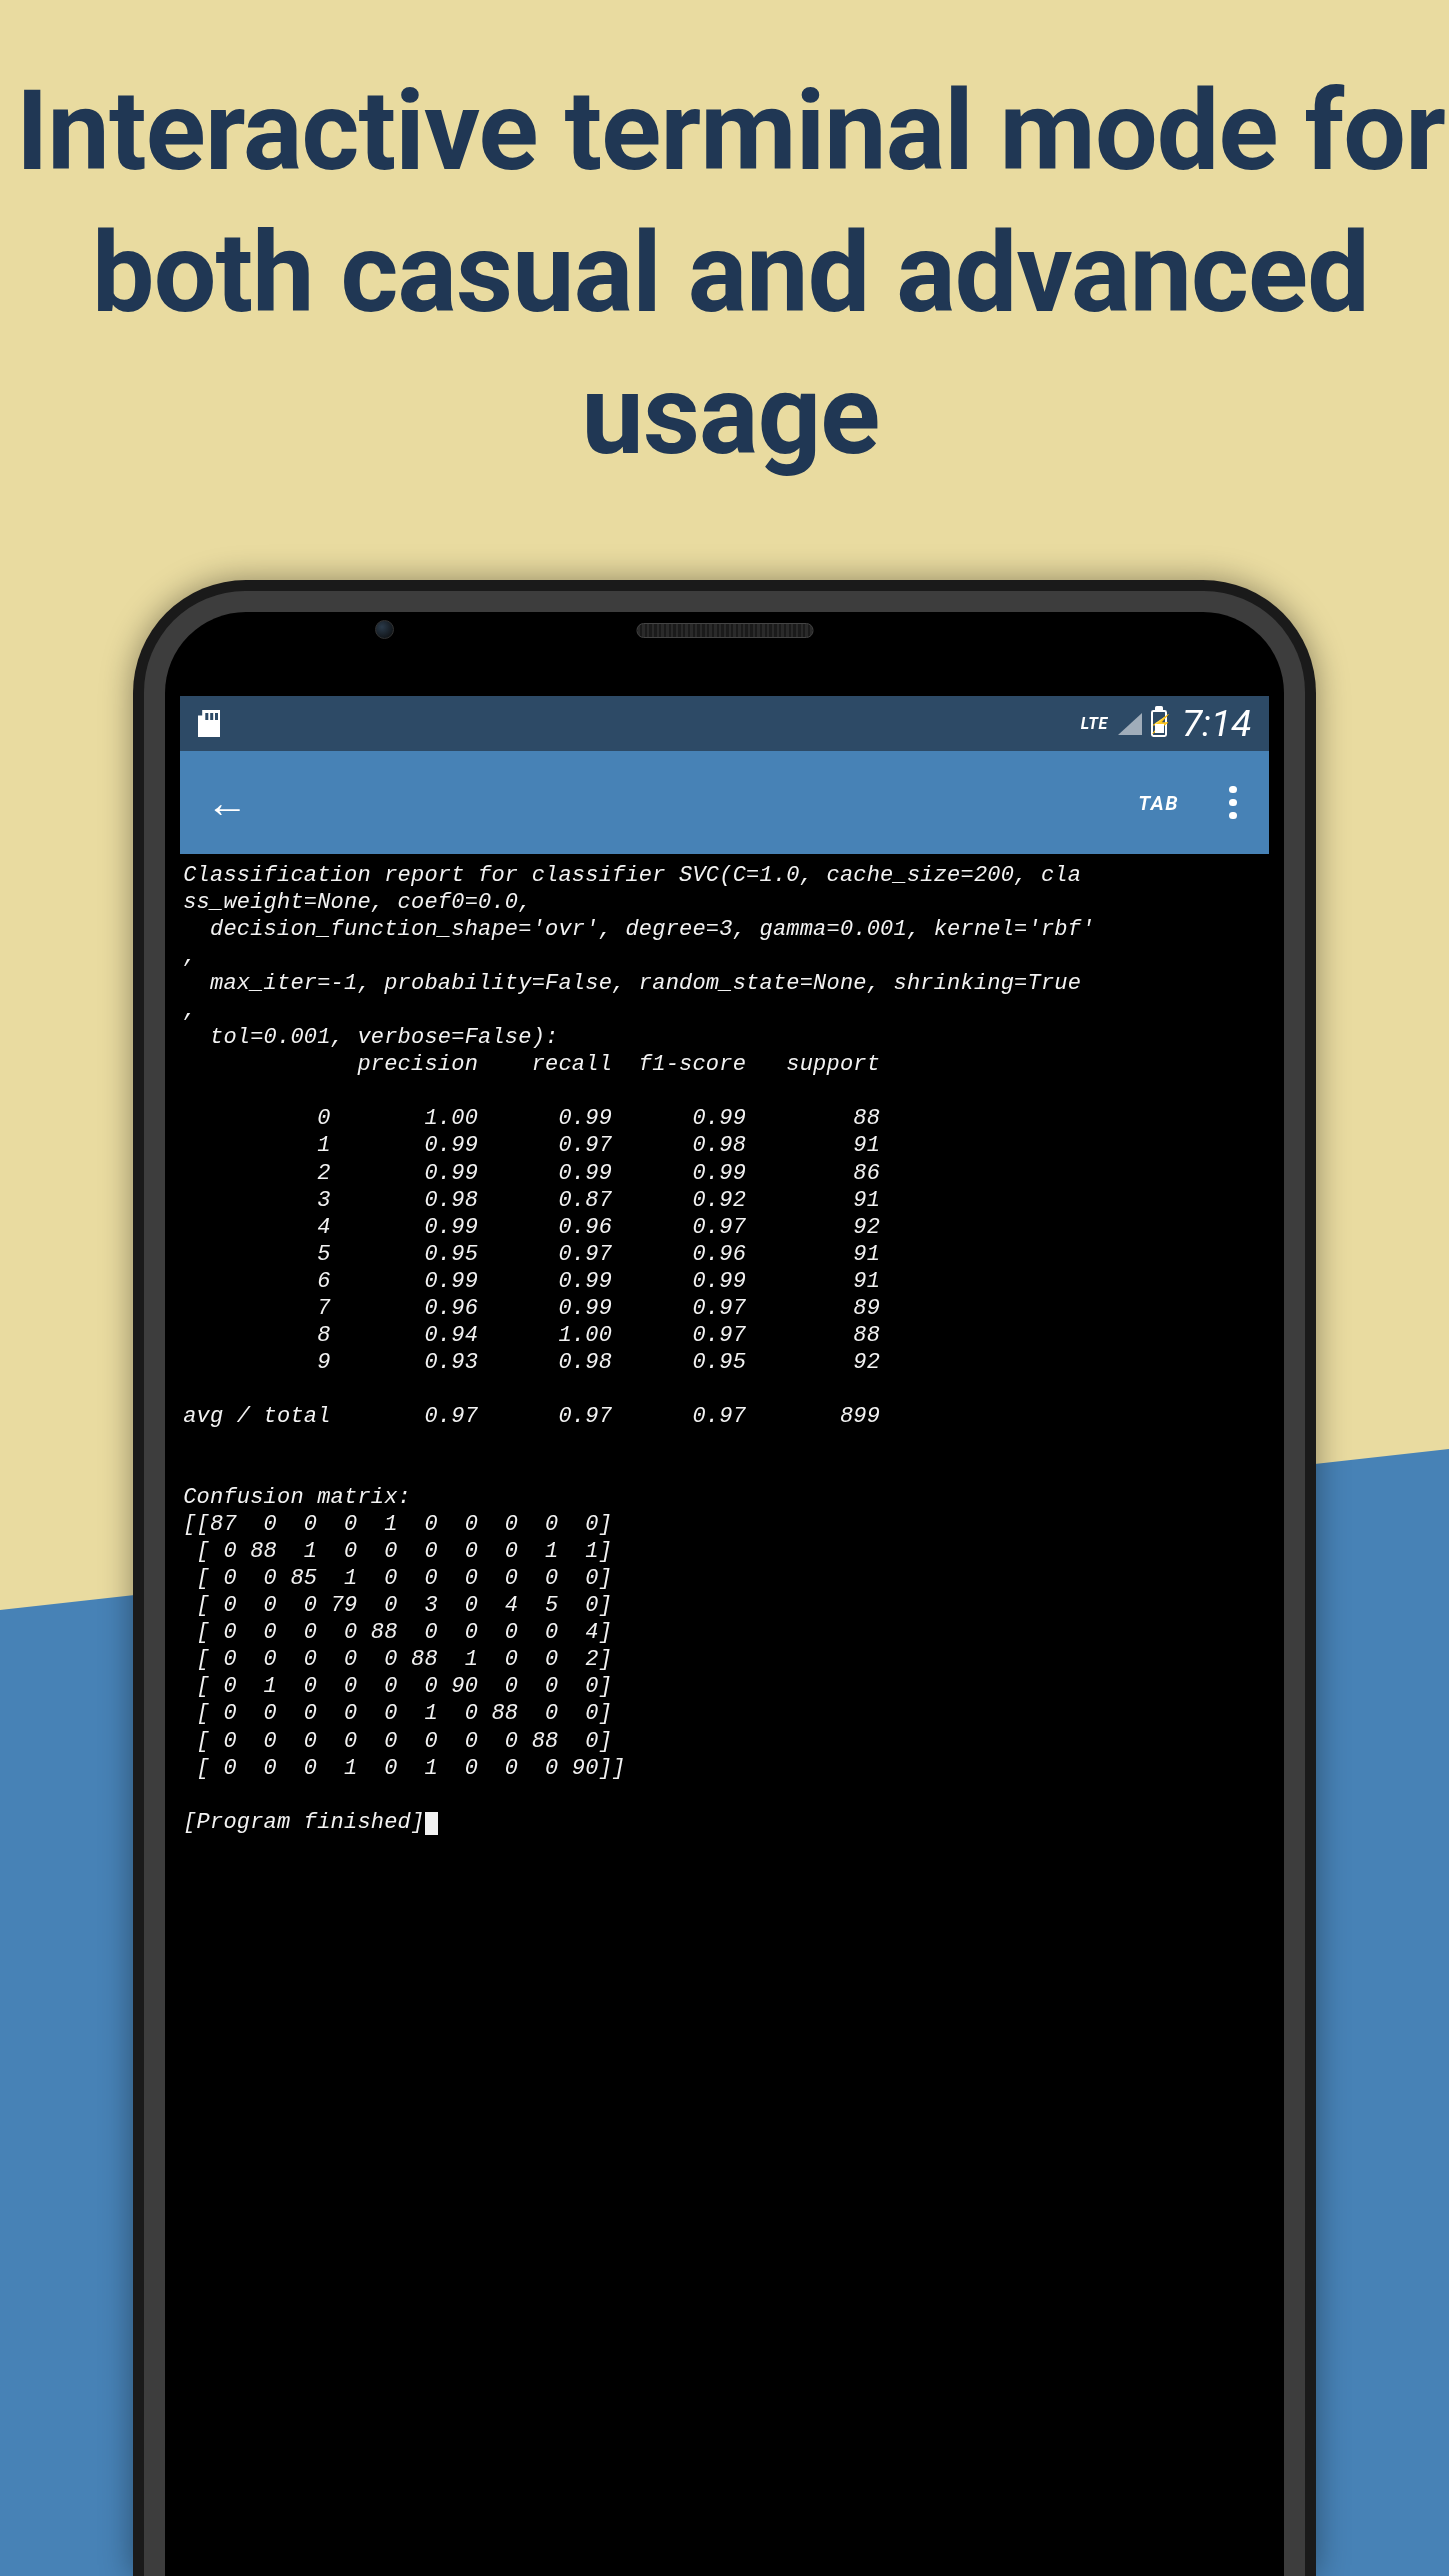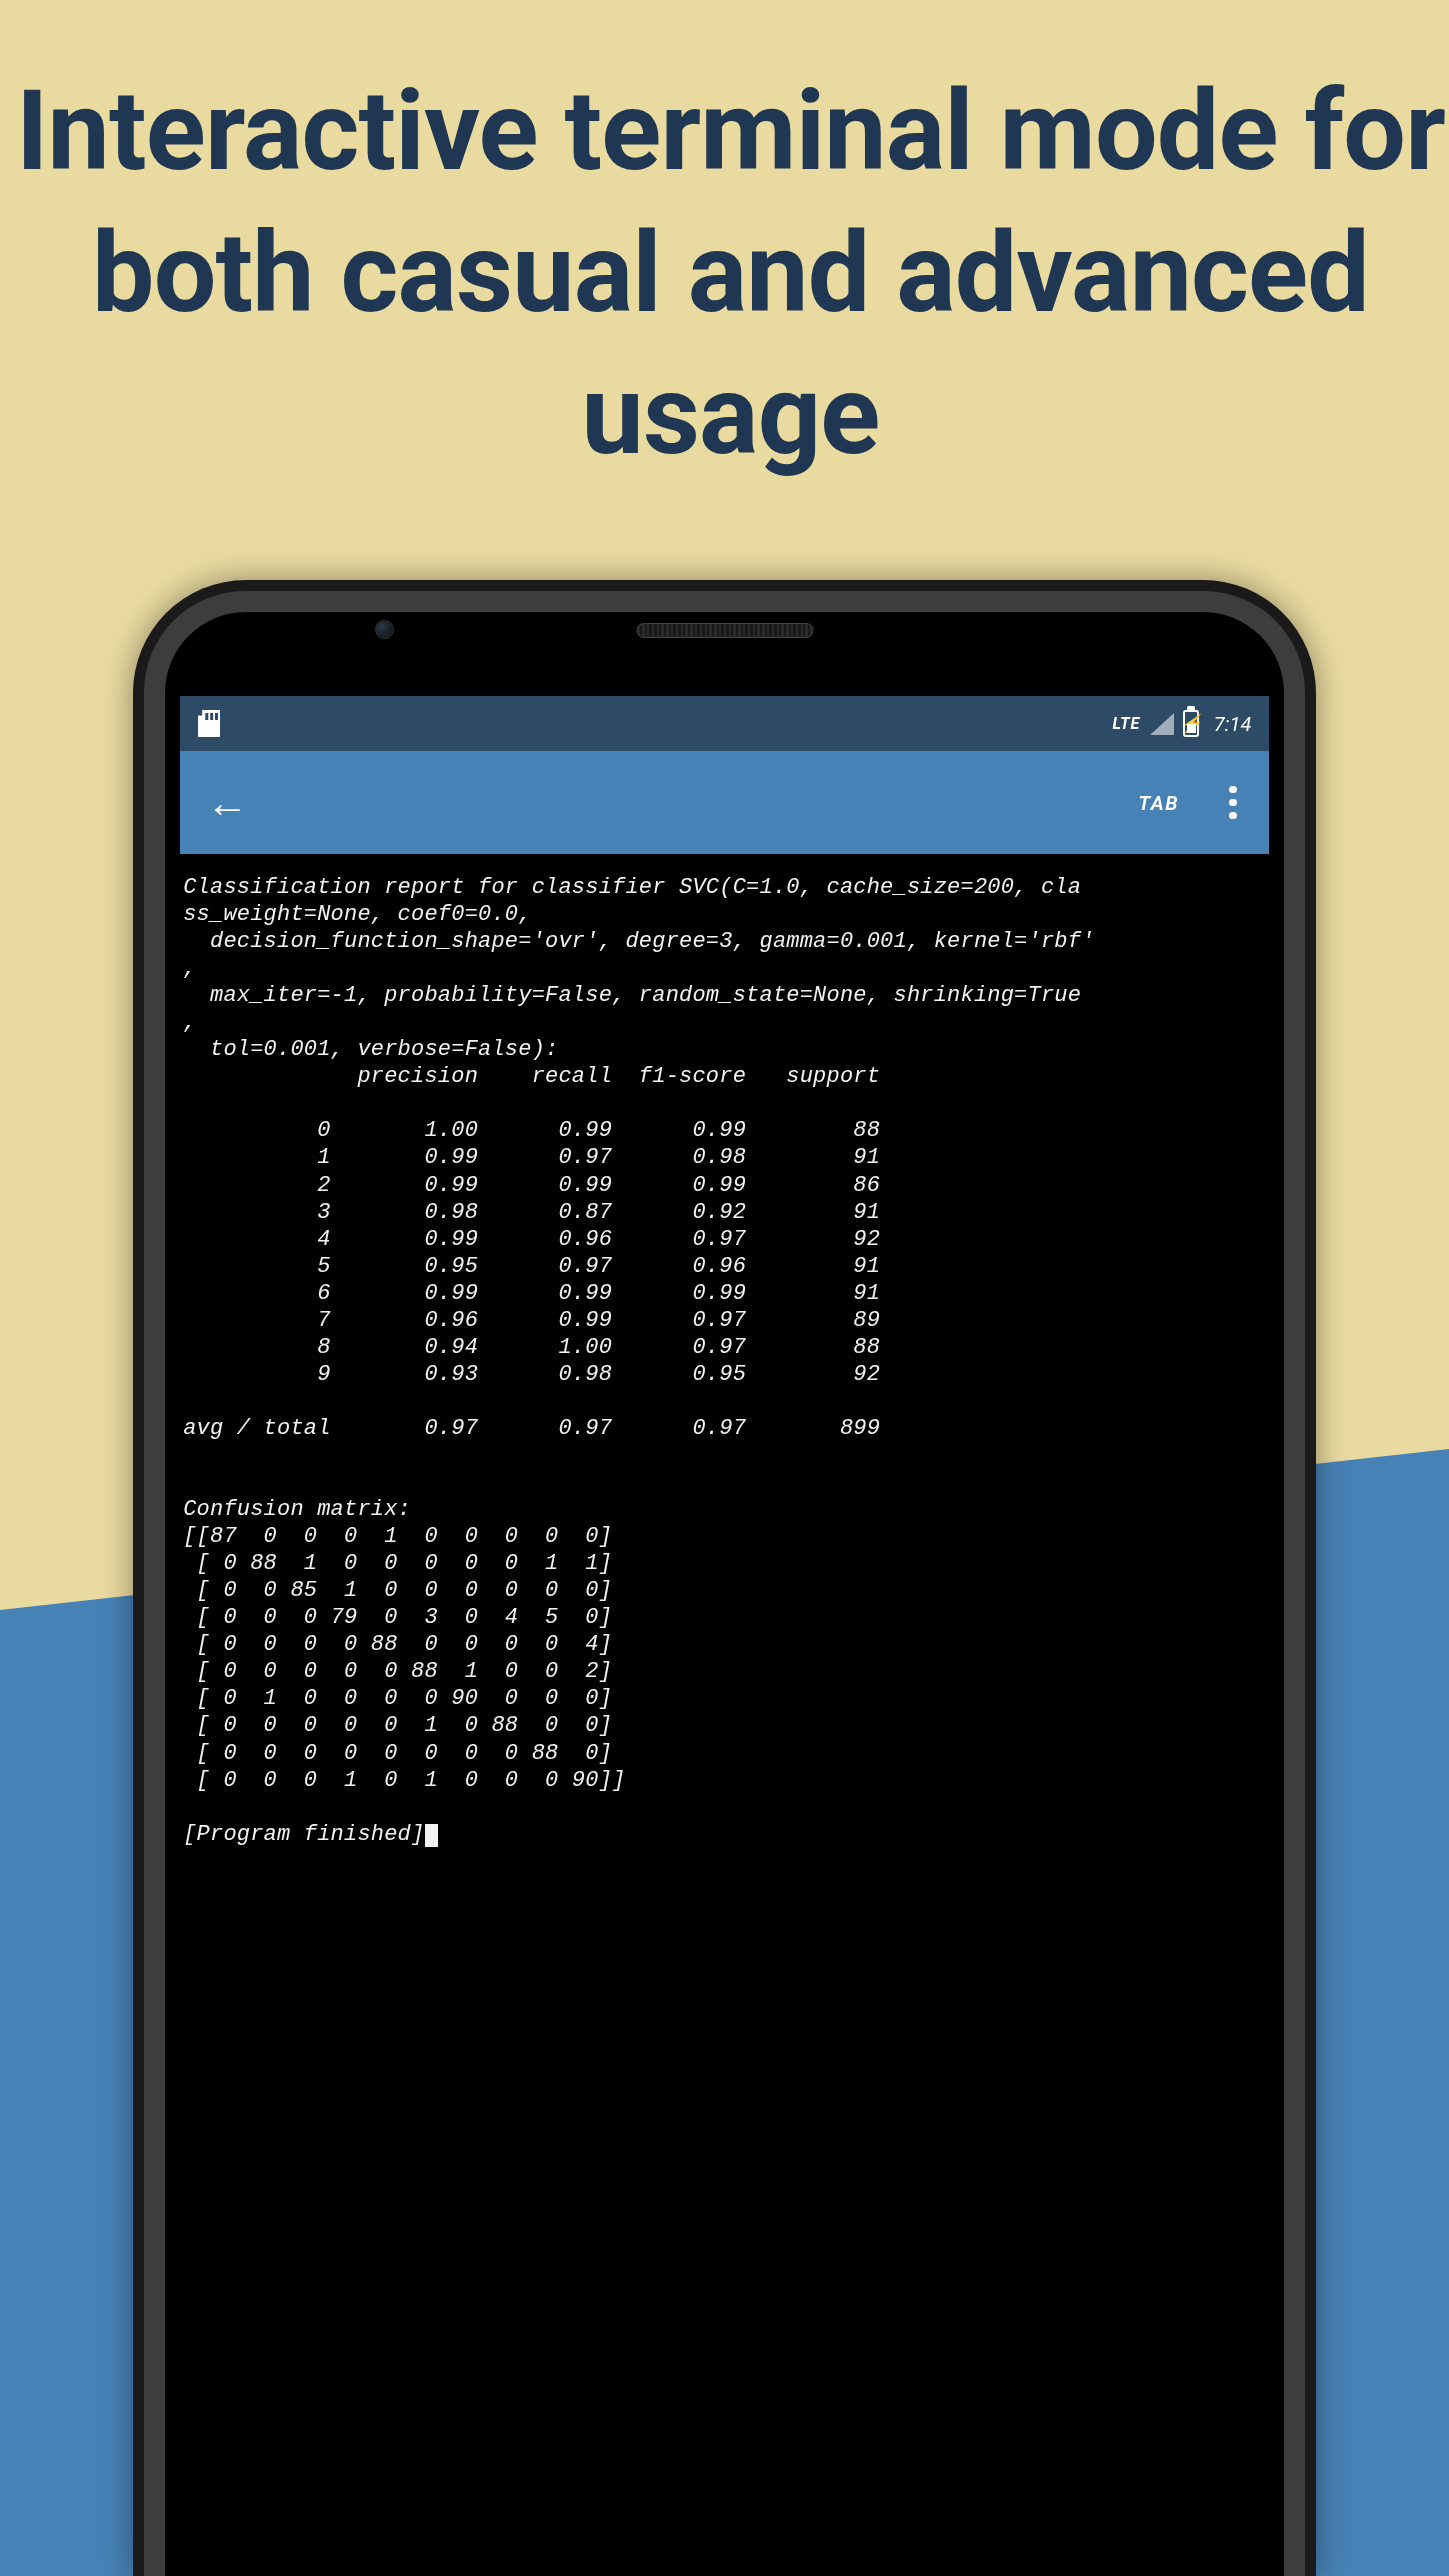--- a/index.html
+++ b/index.html
@@ -93,21 +93,21 @@
     border-bottom: 22.5px solid rgba(255,255,255,0.55);
     position: relative;
   }
   .battery-icon {
     width: 16px; height: 27px; border: 2px solid #fff; border-radius: 2.4px;
     position: relative;
   }
   .battery-icon::before { content:""; position:absolute; top:-5.6px; left:50%; transform:translateX(-50%); width:8px; height:3.2px; background:#fff; border-radius:1.6px 1.6px 0 0;}
   .battery-bolt { position:absolute; inset:0; display:flex; align-items:center; justify-content:center; color:#2d4a66; font-size:17.7px; font-weight:bold;}
   .battery-icon::after{ content:""; position:absolute; left:1.6px; right:1.6px; bottom:1.6px; height:40%; background:#fff;}
-  .clock { font-size: 20px; margin-left: 4.8px; font-weight: 400;}
+  .clock { font-size: 37px; margin-left: 4.8px; font-weight: 400;}
   .app-bar {
     height: 103px;
     background: #4782b6;
     display: flex; align-items: center;
     padding: 0 26px;
     color: #fff;
     gap: 26px;
   }
   .back-arrow { font-size: 42px; font-weight: 400; cursor: pointer; line-height:1;}
   .app-bar-spacer { flex: 1; }
@@ -118,21 +118,20 @@
     flex: 1;
     background: #000;
     color: #f2f2f2;
     font-family: "Courier New", Courier, monospace;
     font-size: 22px;
     line-height: 1.23;
     padding: 8px 3.2px 0 3.2px;
     white-space: pre;
     overflow: hidden;
     letter-spacing: 0.2px;
-    margin-top: 12px;
   }
   .cursor-block { display:inline-block; width: 0.6em; height: 1.05em; background:#f2f2f2; vertical-align: text-bottom; margin-left:0.8px;}
 </style>
 </head>
 <body>
 
 <div class="bg-top"></div>
 <div class="bg-bottom"></div>
 
 <div class="headline">Interactive terminal mode for both casual and advanced usage</div>

